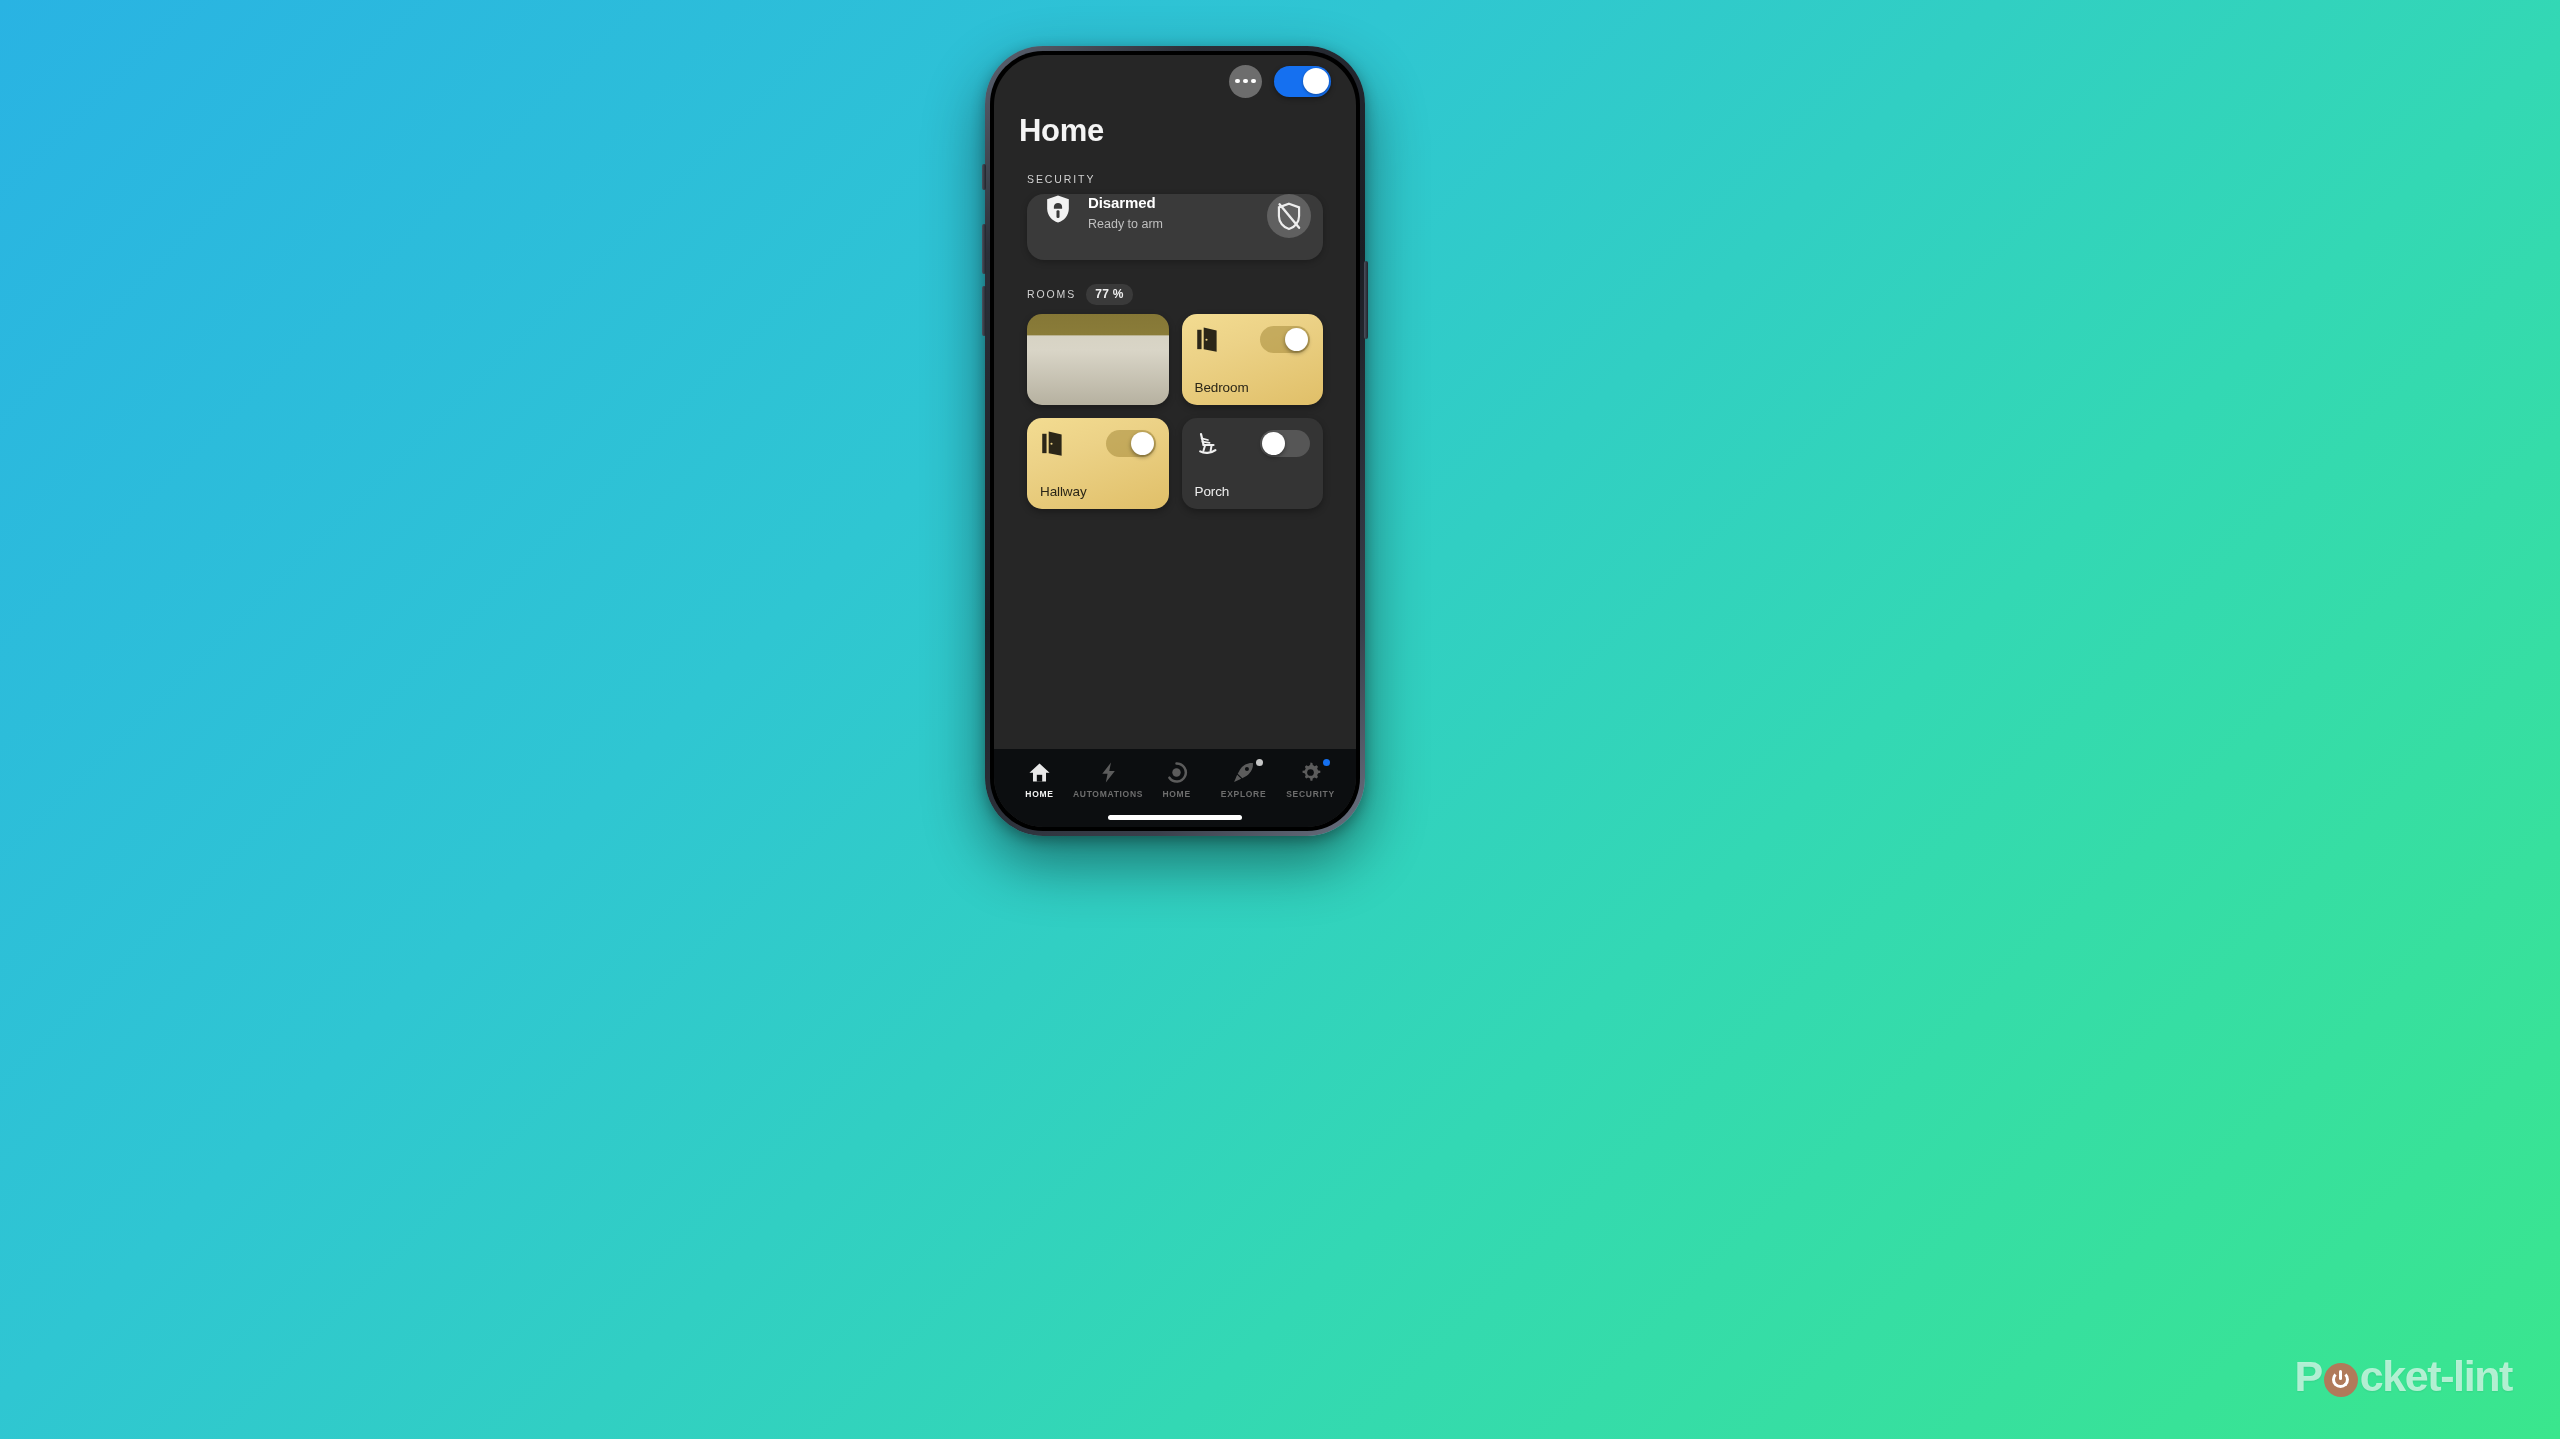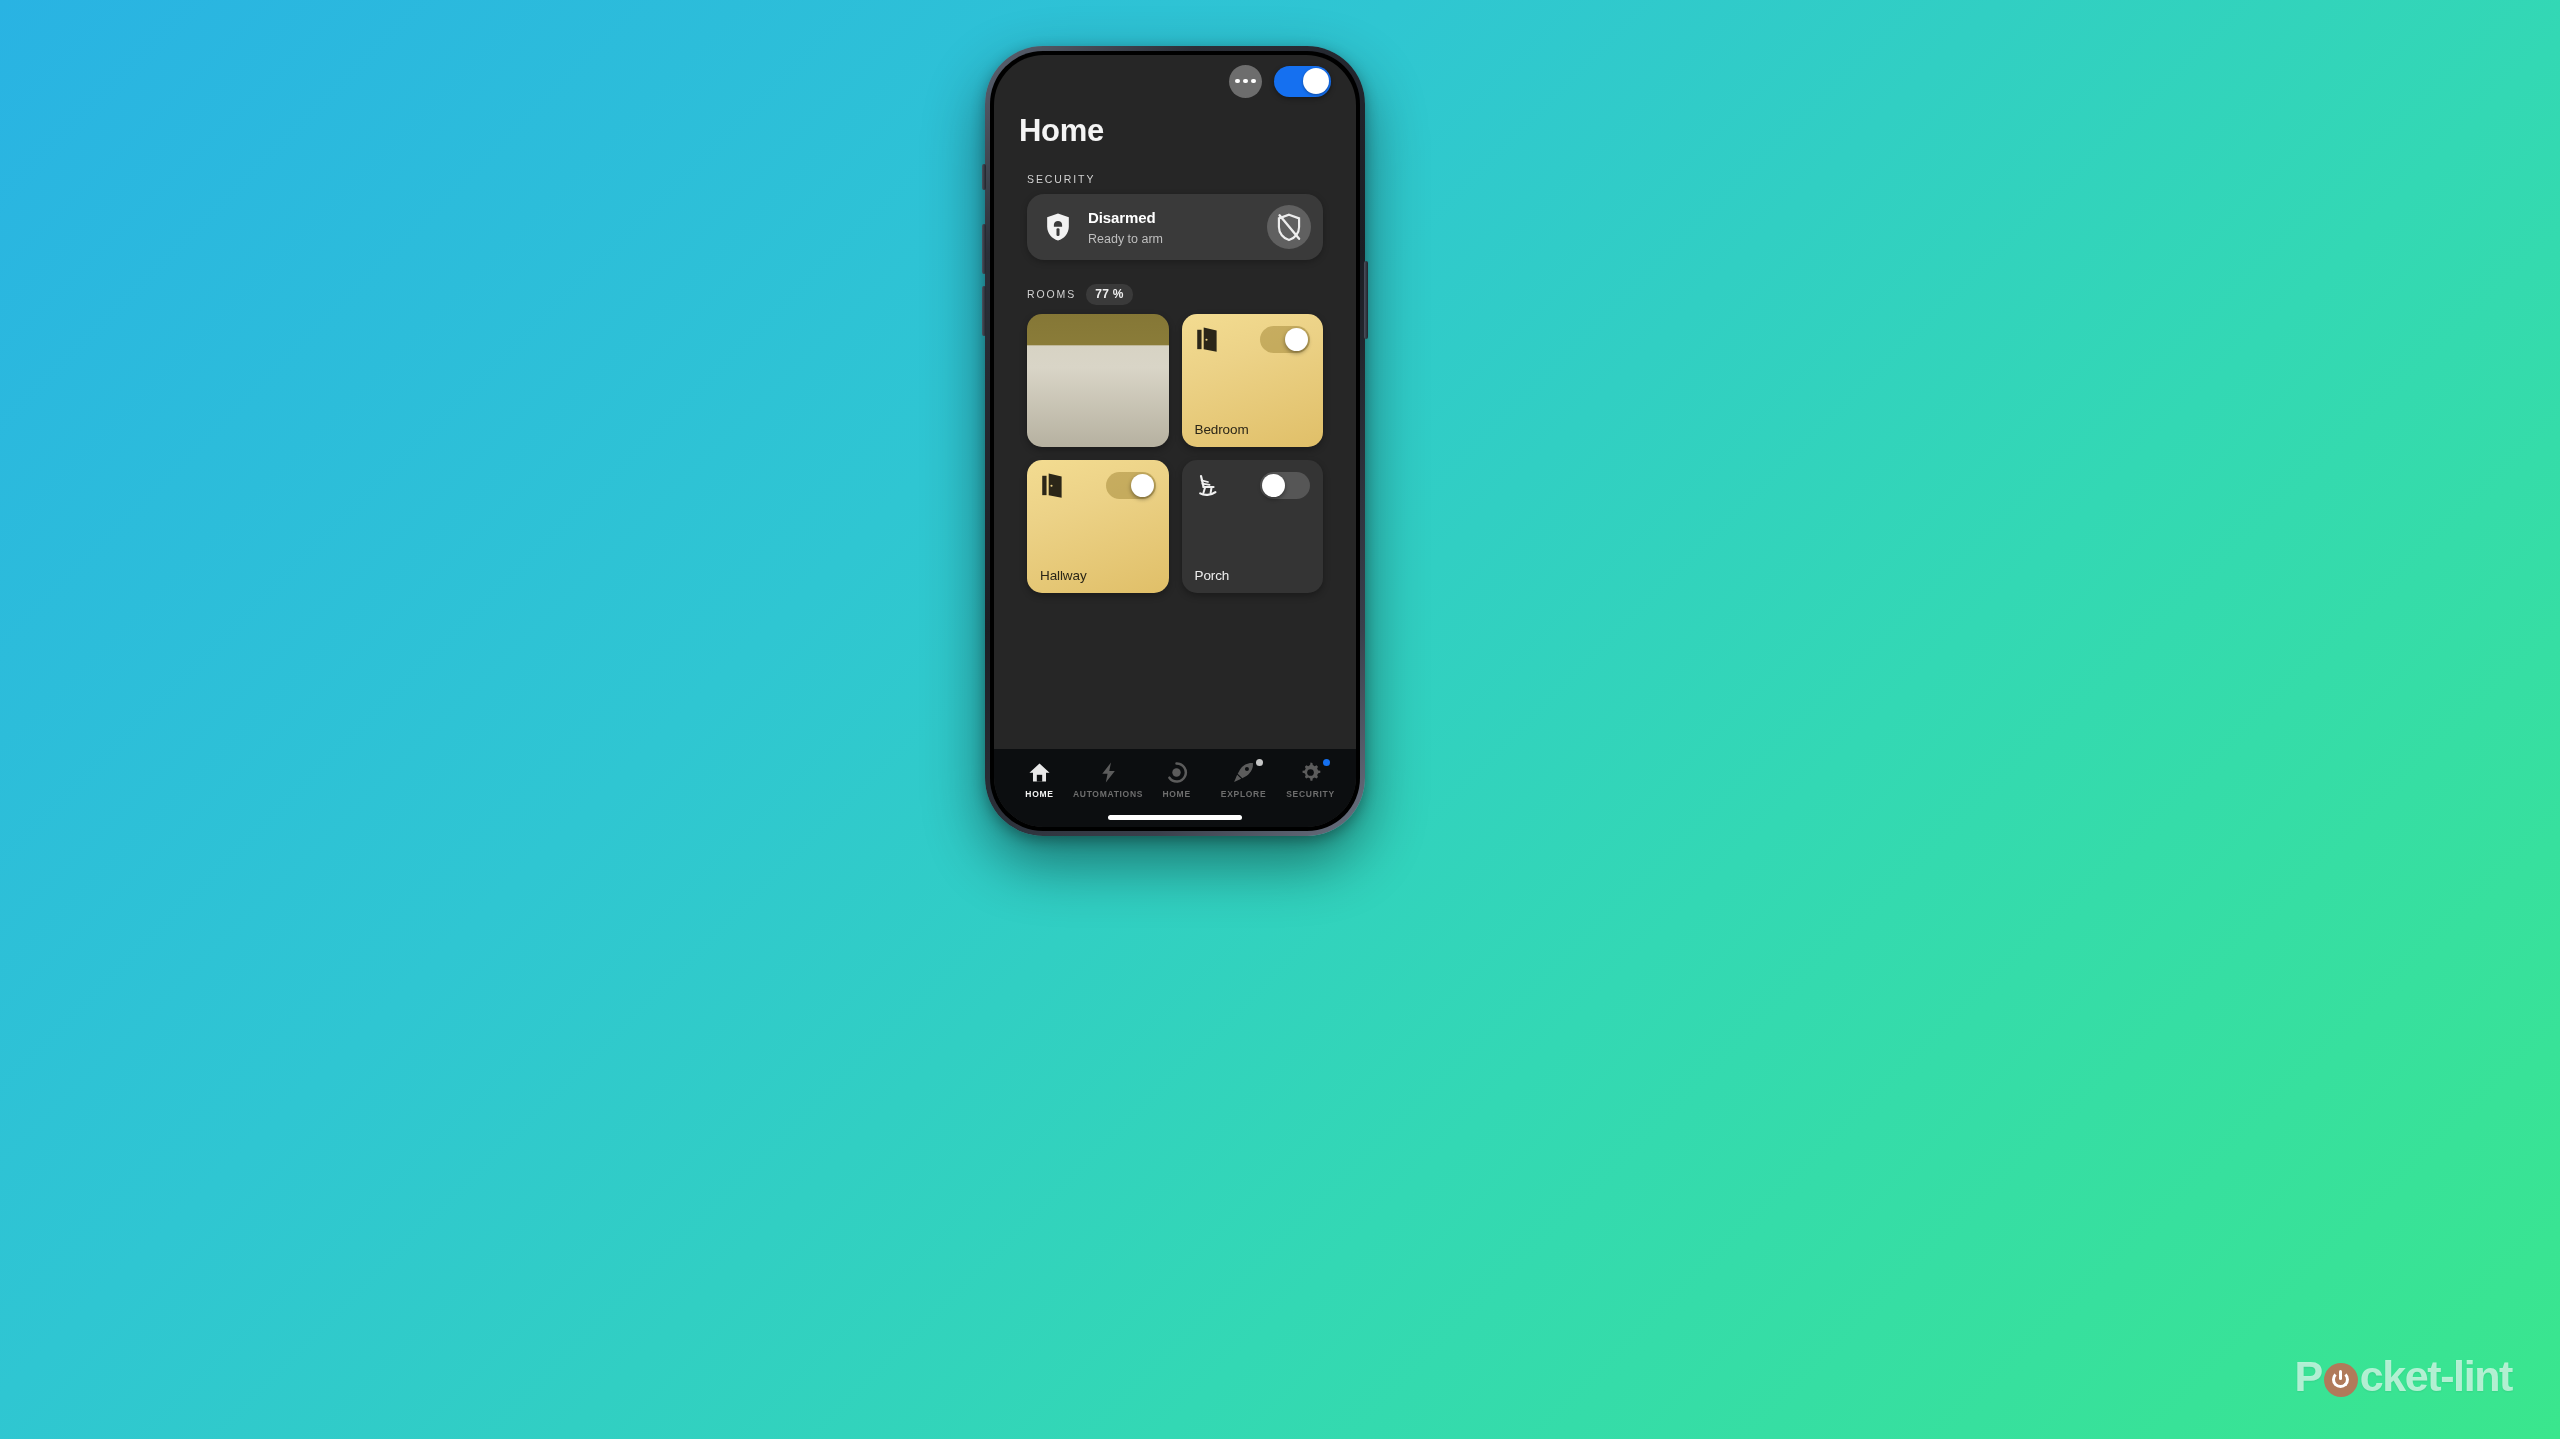--- a/index.html
+++ b/index.html
@@ -155,21 +155,21 @@
     border-radius:10px;
     padding:3px 9px 3.5px 9px;
     letter-spacing:.3px;
   }
 
   
   #security-card {
     background:#3a3a3a;
     border-radius:17px;
     height:66px;
-    display:flex; align-items:center;
+    display:flex; 
     padding:0 12px 0 18px;
     box-shadow:0 2px 6px rgba(0,0,0,.25);
   }
   #security-icon { width:26px;height:30px;flex:none; }
   #security-texts { margin-left:17px; }
   #security-title { color:#fff;font-size:15px;font-weight:bold;letter-spacing:-.1px; }
   #security-subtitle { color:#bfbfbf;font-size:12.5px;margin-top:6px; }
   #security-action {
     margin-left:auto;
     width:44px;height:44px;border-radius:50%;
@@ -177,21 +177,21 @@
     display:flex;align-items:center;justify-content:center;
   }
 
   
   #rooms-grid {
     display:grid;
     grid-template-columns:1fr 1fr;
     gap:13px;
   }
   .room-card {
-    height:133px;
+    height:91px;
     border-radius:15px;
     padding:12px 13px 10px 13px;
     position:relative;
     display:flex; flex-direction:column;
     box-shadow:0 3px 7px rgba(0,0,0,.3);
   }
   .room-card.on {
     background:linear-gradient(160deg,#f3dc91 0%,#ecd287 35%,#e0bf68 100%);
   }
   .room-card.off {

